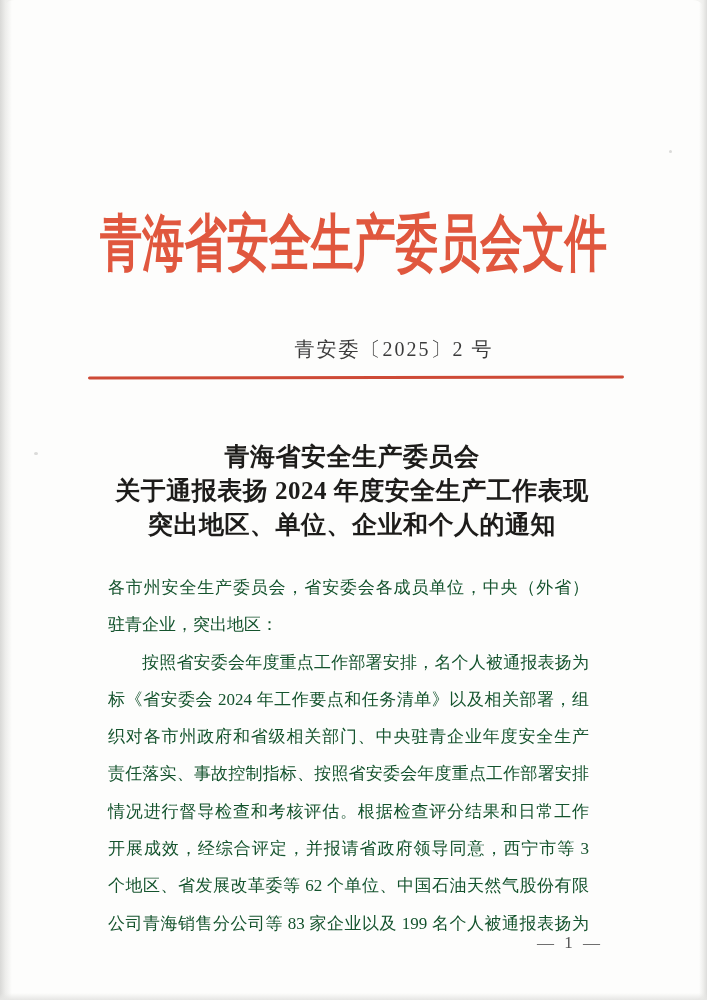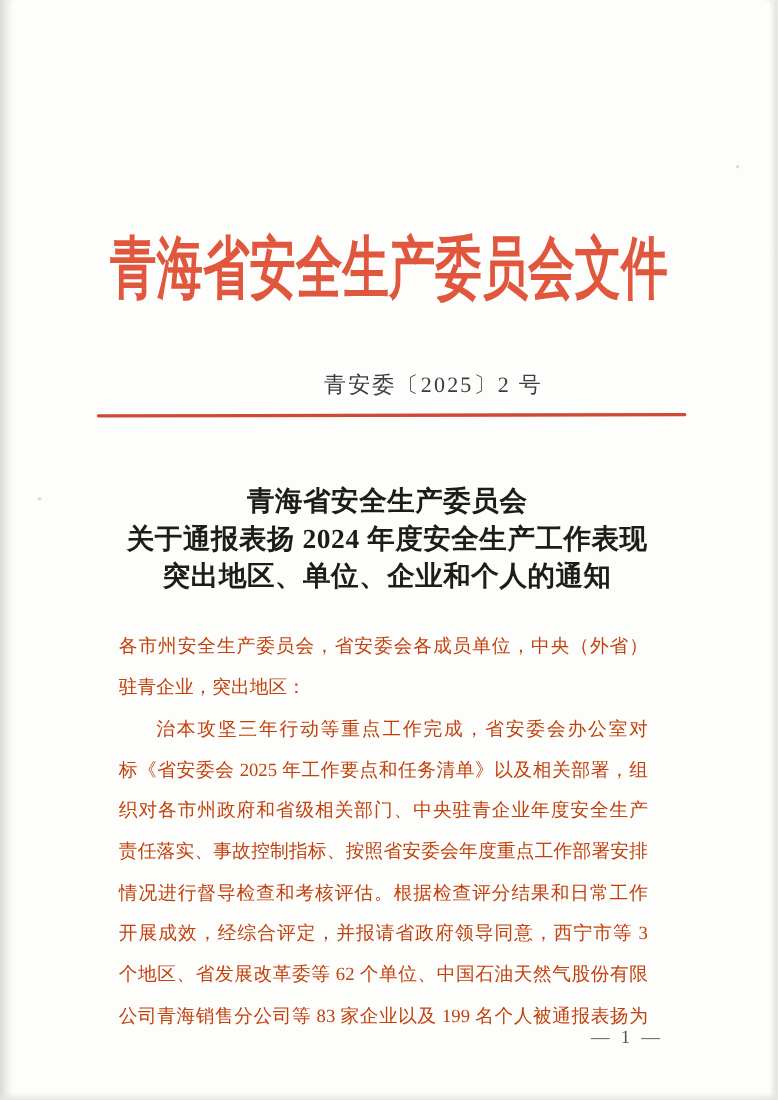--- a/index.html
+++ b/index.html
@@ -66,21 +66,21 @@
     font-weight: bold;
     color: #1d1c1a;
     font-size: 25px;
     line-height: 34px;
     letter-spacing: 0.5px;
     margin-top: 12px;
   }
   .doc-body {
     position: absolute; top: 569px; left: 108px; width: 481px;
     font-size: 17px;
-    color: #c2410c;
+    color: #14532d;
     line-height: 37.3px;
   }
   .body-line {
     text-align: justify;
     text-align-last: justify;
     white-space: nowrap; 
   }
   .body-line.indent { text-indent: 34px; }
   .body-line.no-fill { text-align-last: left; }
   .page-number {
@@ -109,22 +109,22 @@
 
   <div class="doc-title">
       <div>青海省安全生产委员会</div>
       <div>关于通报表扬 2024 年度安全生产工作表现</div>
       <div>突出地区、单位、企业和个人的通知</div>
     </div>
 
   <div class="doc-body">
       <div class="body-line">各市州安全生产委员会，省安委会各成员单位，中央（外省）</div>
       <div class="body-line no-fill">驻青企业，突出地区：</div>
-      <div class="body-line indent">治本攻坚三年行动等重点工作完成，省安委会办公室对</div>
-      <div class="body-line">标《省安委会 2025 年工作要点和任务清单》以及相关部署，组</div>
+      <div class="body-line indent">按照省安委会年度重点工作部署安排，名个人被通报表扬为</div>
+      <div class="body-line">标《省安委会 2024 年工作要点和任务清单》以及相关部署，组</div>
       <div class="body-line">织对各市州政府和省级相关部门、中央驻青企业年度安全生产</div>
       <div class="body-line">责任落实、事故控制指标、按照省安委会年度重点工作部署安排</div>
       <div class="body-line">情况进行督导检查和考核评估。根据检查评分结果和日常工作</div>
       <div class="body-line">开展成效，经综合评定，并报请省政府领导同意，西宁市等 3</div>
       <div class="body-line">个地区、省发展改革委等 62 个单位、中国石油天然气股份有限</div>
       <div class="body-line">公司青海销售分公司等 83 家企业以及 199 名个人被通报表扬为</div>
     </div>
 
   <div class="page-number">— 1 —</div>
 </div>

